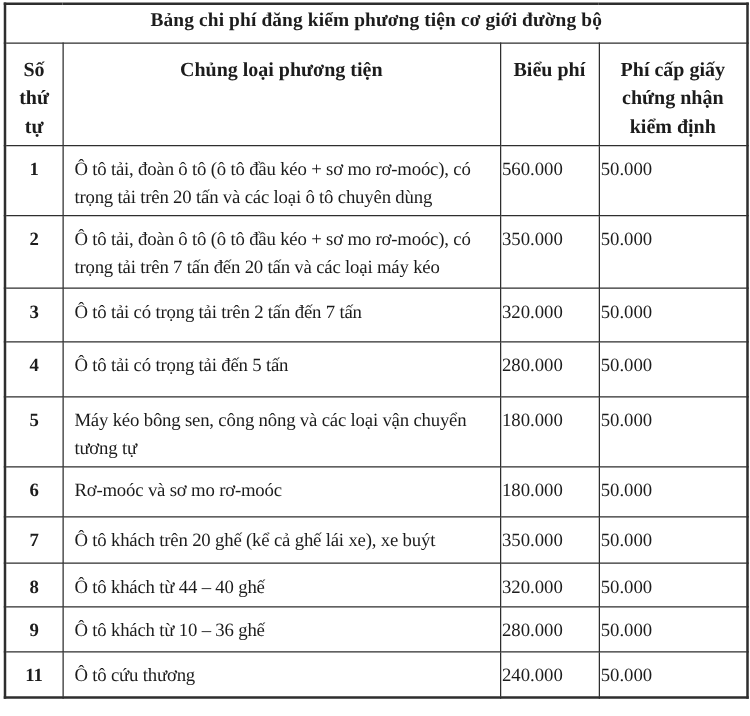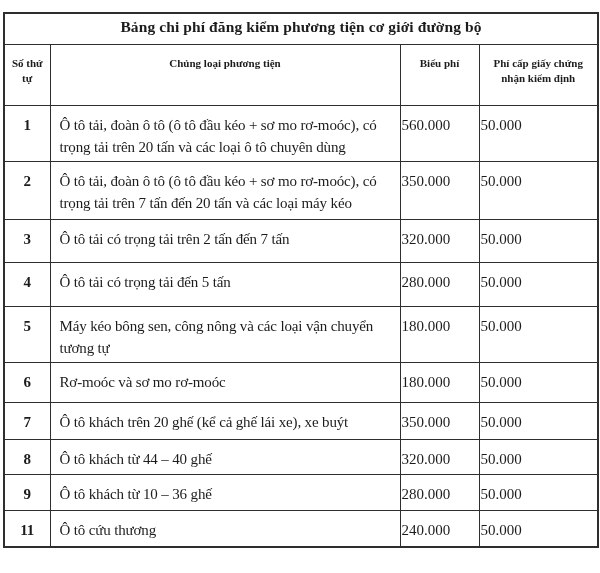--- a/index.html
+++ b/index.html
@@ -9,21 +9,21 @@
     height: 573px;
     background: #ffffff;
     font-family: "Liberation Serif", "DejaVu Serif", serif;
     color: #1c1c1c;
     overflow: hidden;
   }
   .page {
     box-sizing: border-box;
     width: 600px;
     height: 573px;
-    padding: 12px 3px;
+    padding: 2px 3px;
     overflow: hidden;
   }
   table.fee-table {
     border-collapse: collapse;
     table-layout: fixed;
     width: 594px;
     border: 2px solid #2e2e2e;
   }
   .fee-table th, .fee-table td {
     border: 1.5px solid #2e2e2e;
@@ -36,21 +36,21 @@
     height: 31px;
     text-align: center;
     vertical-align: middle;
     font-size: 15.5px;
     font-weight: bold;
     padding: 1px 4px 4px 4px;
     letter-spacing: 0.1px;
   }
   tr.header-row th {
     height: 61px;
-    font-size: 11px;
+    font-size: 16px;
     font-weight: bold;
     text-align: center;
     padding: 11px 2px 2px 2px;
     line-height: 1.42;
   }
   .fee-table td {
     font-size: 15px;
     padding-top: 8px;
     padding-bottom: 2px;
     line-height: 1.5;

